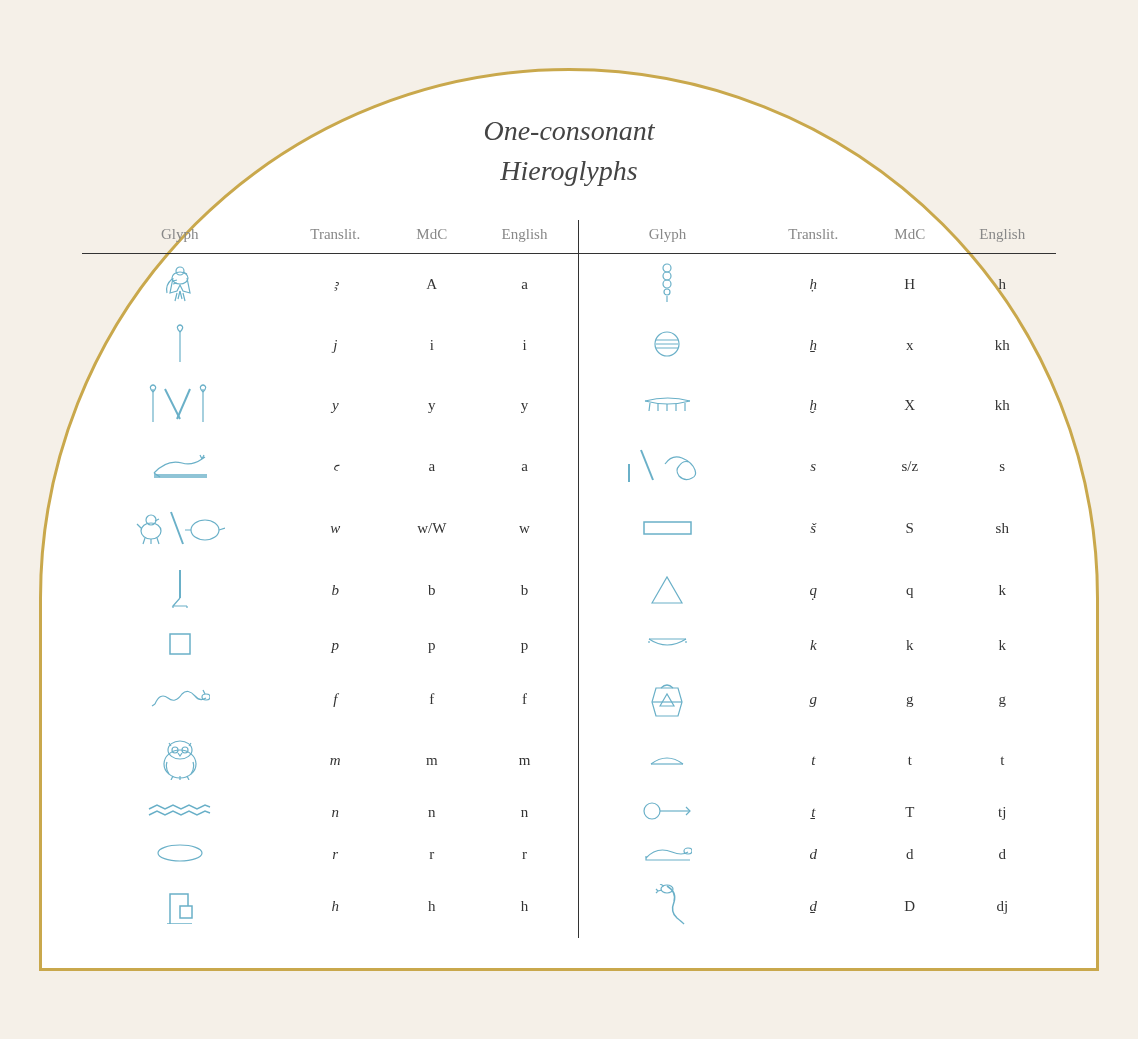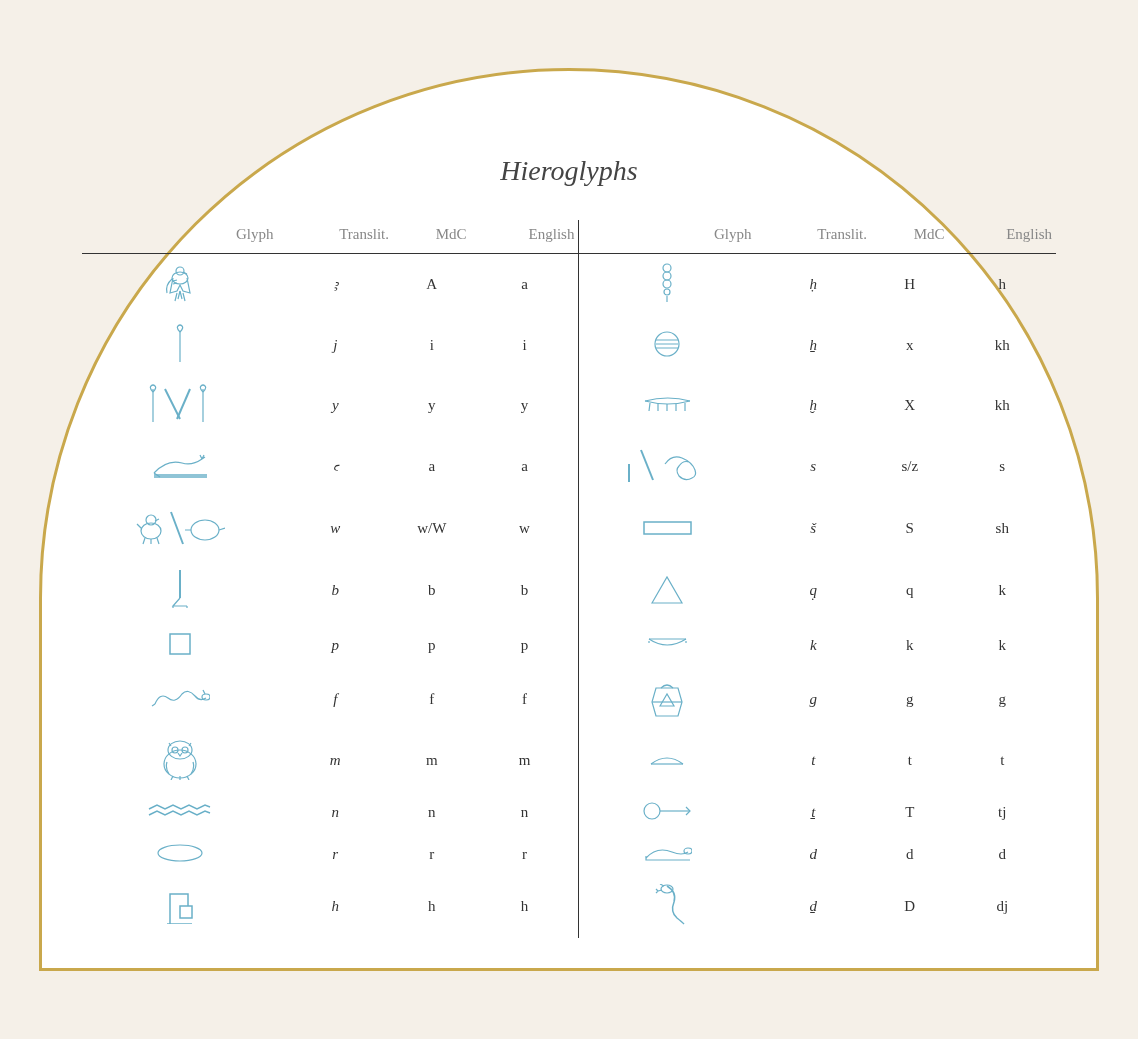--- a/index.html
+++ b/index.html
@@ -32,21 +32,21 @@
     }
     table {
       width: 100%;
       border-collapse: collapse;
     }
     .header-row th {
       font-weight: normal;
       color: #888;
       font-size: 15px;
       padding: 6px 4px 10px 4px;
-      text-align: right;
+      text-align: center;
     }
     .divider-row td {
       border-top: 1.5px solid #333;
       padding: 0;
     }
     .col-divider {
       border-left: 1.5px solid #333 !important;
     }
     .data-row td {
       padding: 8px 4px;
@@ -73,21 +73,21 @@
     .english-cell {
       font-size: 15px;
       color: #444;
     }
   </style>
 </head>
 <body>
 
 <div class="arch-container">
   <div class="title">
-    <br>
+    <span>One-consonant</span><br>
     <span>Hieroglyphs</span>
   </div>
   <div class="table-wrapper">
     <table>
       <thead>
         <tr class="header-row">
           <th>Glyph</th>
           <th>Translit.</th>
           <th>MdC</th>
           <th>English</th>

